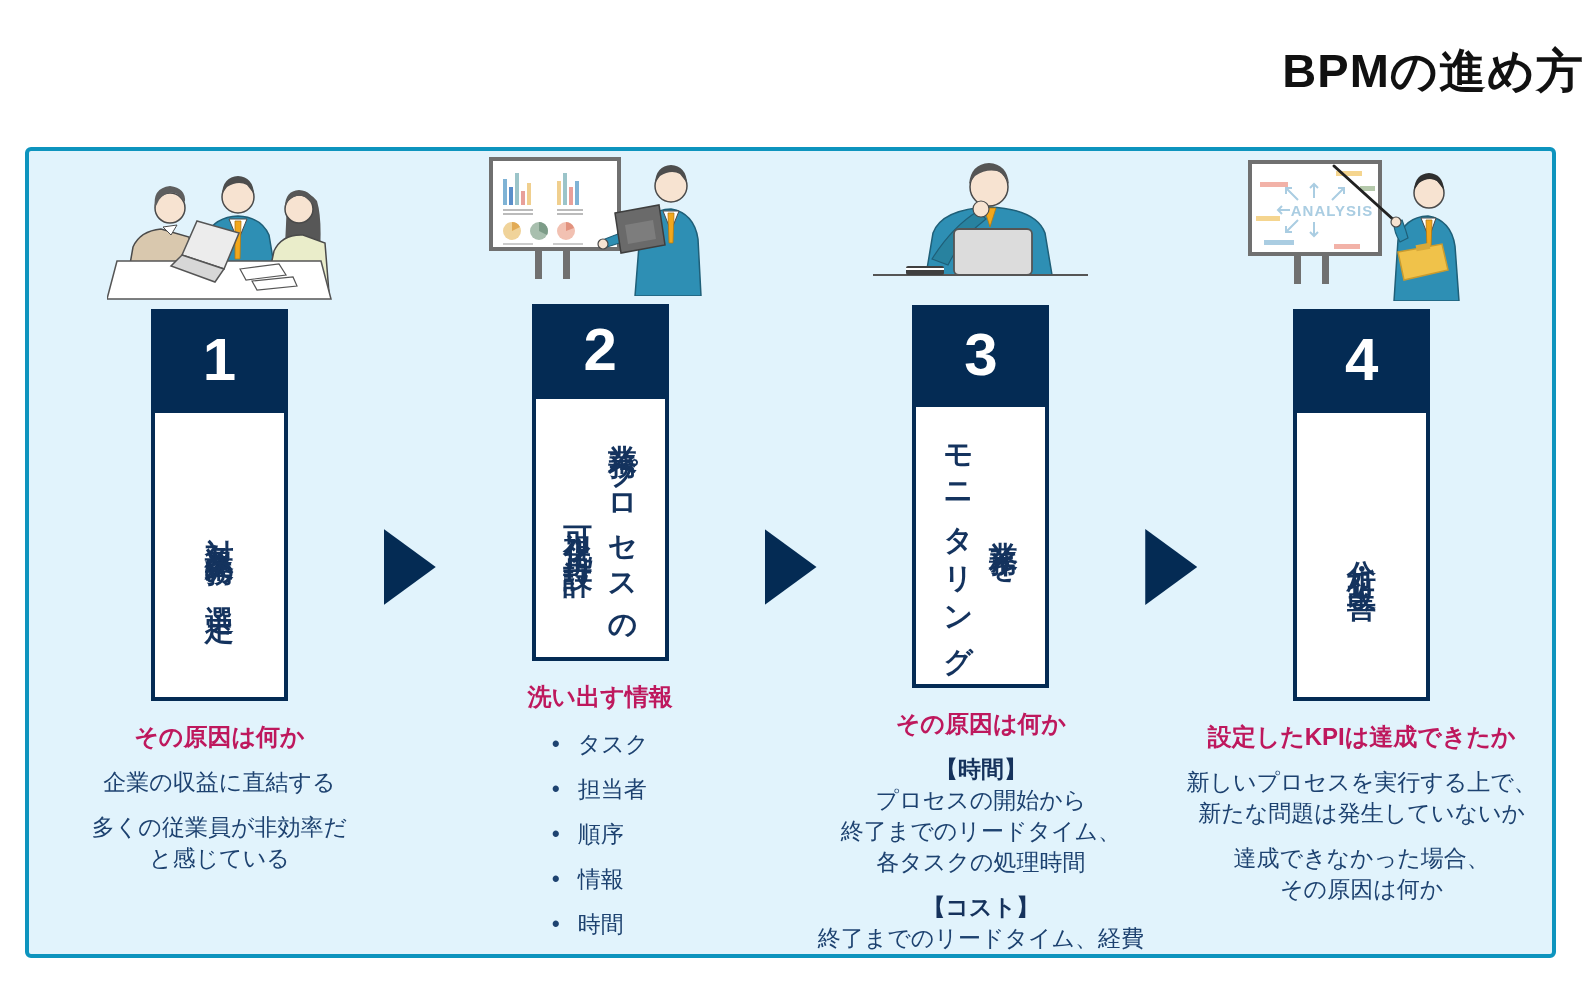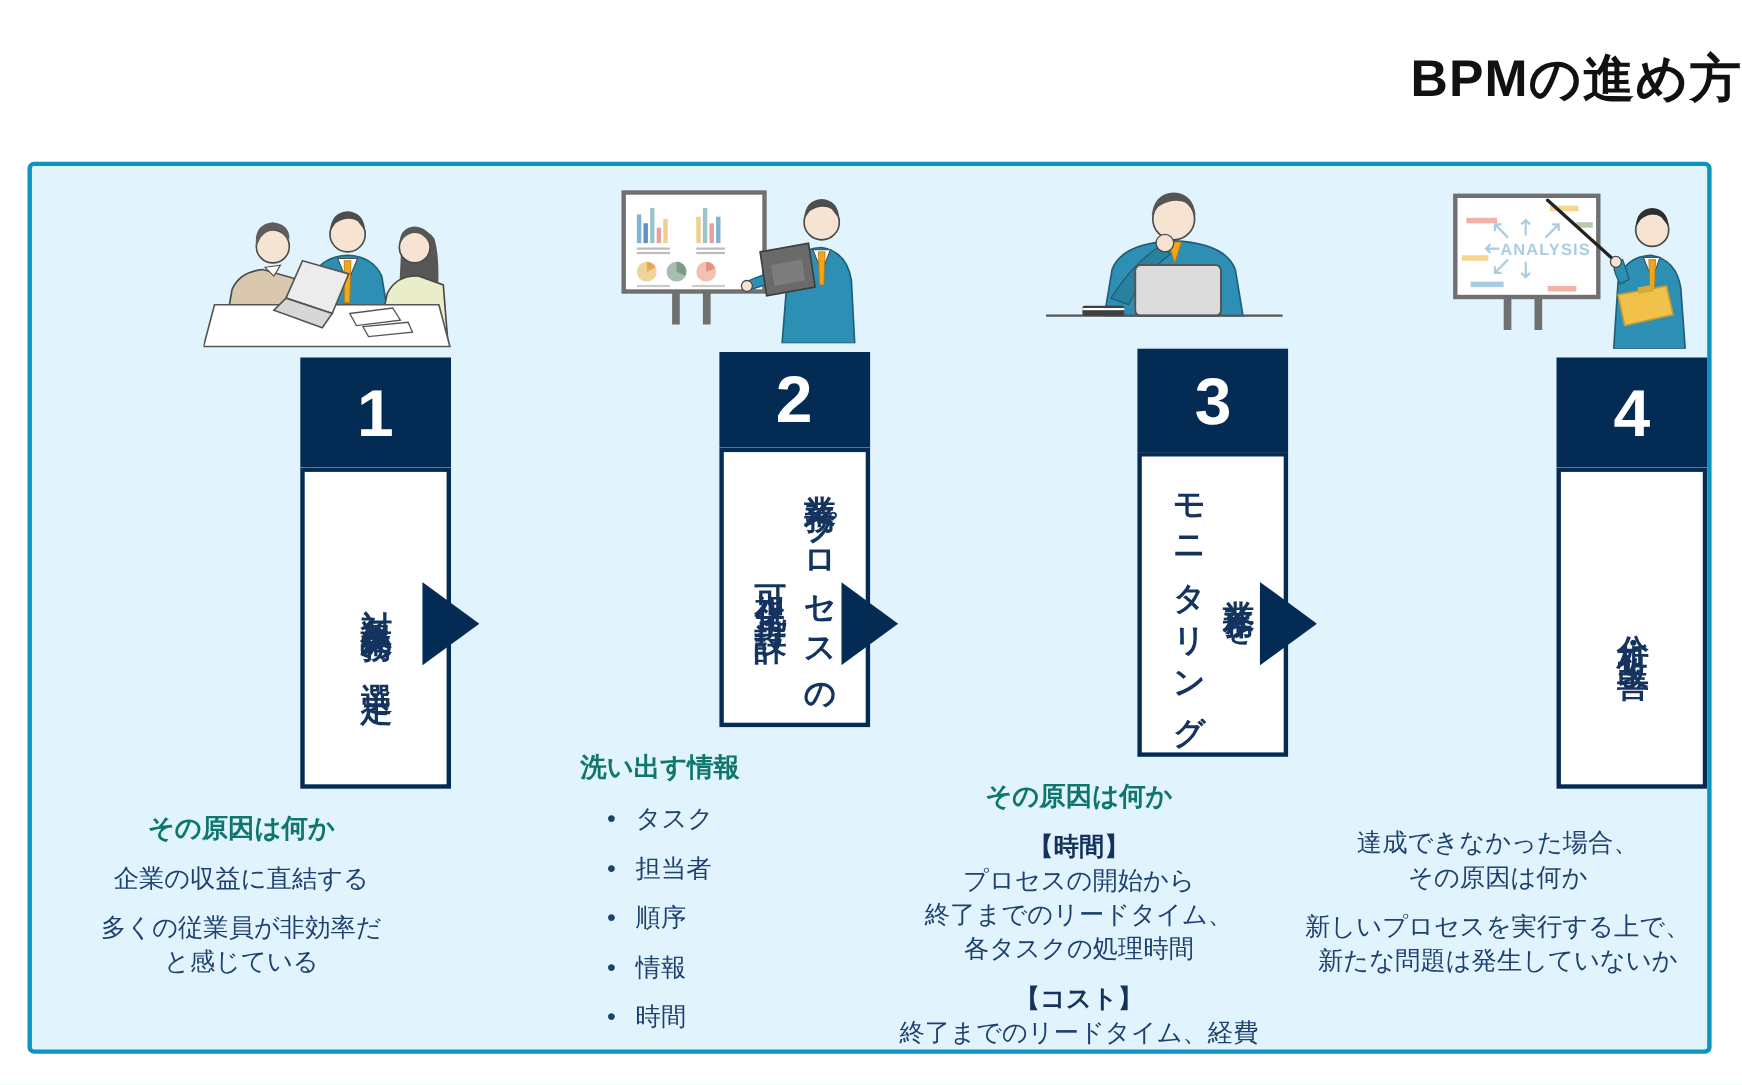--- a/index.html
+++ b/index.html
@@ -9,38 +9,38 @@
   }
   .title{
     position:absolute;top:40px;left:0;width:100%;text-align:right;
     font-size:47px;font-weight:bold;color:#111;letter-spacing:1px;
   }
   .panel{
     position:absolute;left:25px;top:147px;width:1531px;height:811px;
     background:#e1f3fc;border:4px solid #0d94be;border-radius:6px;
     box-sizing:border-box;display:flex;
   }
-  .step{flex:1 1 0;display:flex;flex-direction:column;align-items:flex-end;padding-top:16px;min-width:0;}
+  .step{flex:1 1 0;display:flex;flex-direction:column;align-items:center;min-width:0;}
   .illus{height:150px;display:flex;align-items:flex-end;justify-content:center;}
   .numbox{
     margin-top:8px;width:137px;height:100px;background:#042b54;color:#fff;
     display:flex;align-items:center;justify-content:center;
     font-size:60px;font-weight:bold;
   }
   .vbox{
     width:137px;height:292px;background:#fff;border:4px solid #042b54;
     box-sizing:border-box;display:flex;align-items:center;justify-content:center;
   }
   .vtext{
     writing-mode:vertical-rl;text-orientation:mixed;white-space:pre-line;
     font-size:29px;font-weight:bold;color:#14335e;letter-spacing:7px;
     line-height:1.55;text-align:center;
   }
   .sec{margin-top:20px;text-align:center;width:100%;}
-  .sec-heading{font-size:24px;font-weight:bold;color:#0f766e;}
+  .sec-heading{font-size:24px;font-weight:bold;color:#be185d;}
   .para{margin-top:14px;font-size:23px;color:#1d4270;line-height:1.35;white-space:pre-line;}
   .blist{margin:16px auto 0;padding:0;list-style:none;width:fit-content;text-align:left;}
   .blist li{font-size:23px;color:#1d4270;margin:14px 0;display:flex;align-items:center;}
   .blist .dot{width:26px;color:#1d4270;font-size:23px;}
   .group{margin-top:14px;}
   .group-label{font-size:23px;font-weight:bold;color:#15325c;line-height:1.35;}
   .group-text{font-size:23px;color:#1d4270;line-height:1.35;white-space:pre-line;}
   .arrow{
     position:absolute;width:52px;height:76px;background:#042b54;
     clip-path:polygon(0 0,100% 50%,0 100%);top:378px;
@@ -247,23 +247,24 @@
 
         <polygon points="154,96 198,88 204,114 160,124" fill="#f0c24a" stroke="#c99b2e" stroke-width="1.5"></polygon>
         <rect x="172" y="88" width="14" height="6" fill="#d8a93a" transform="rotate(-10 179 91)"></rect>
       </svg>
     </div>
     <div class="numbox">4</div>
     <div class="vbox">
       <div class="vtext">分析・改善</div>
     </div>
     <div class="sec">
+      <div class="sec-heading">設定したKPIは達成できたか</div>
+      <div class="para">新しいプロセスを実行する上で、
+新たな問題は発生していないか</div>
       <div class="para">達成できなかった場合、
 その原因は何か</div>
-      <div class="para">新しいプロセスを実行する上で、
-新たな問題は発生していないか</div>
     </div>
   </div>
 
   <div class="arrow a1"></div>
   <div class="arrow a2"></div>
   <div class="arrow a3"></div>
 </div>
 
 </body></html>

